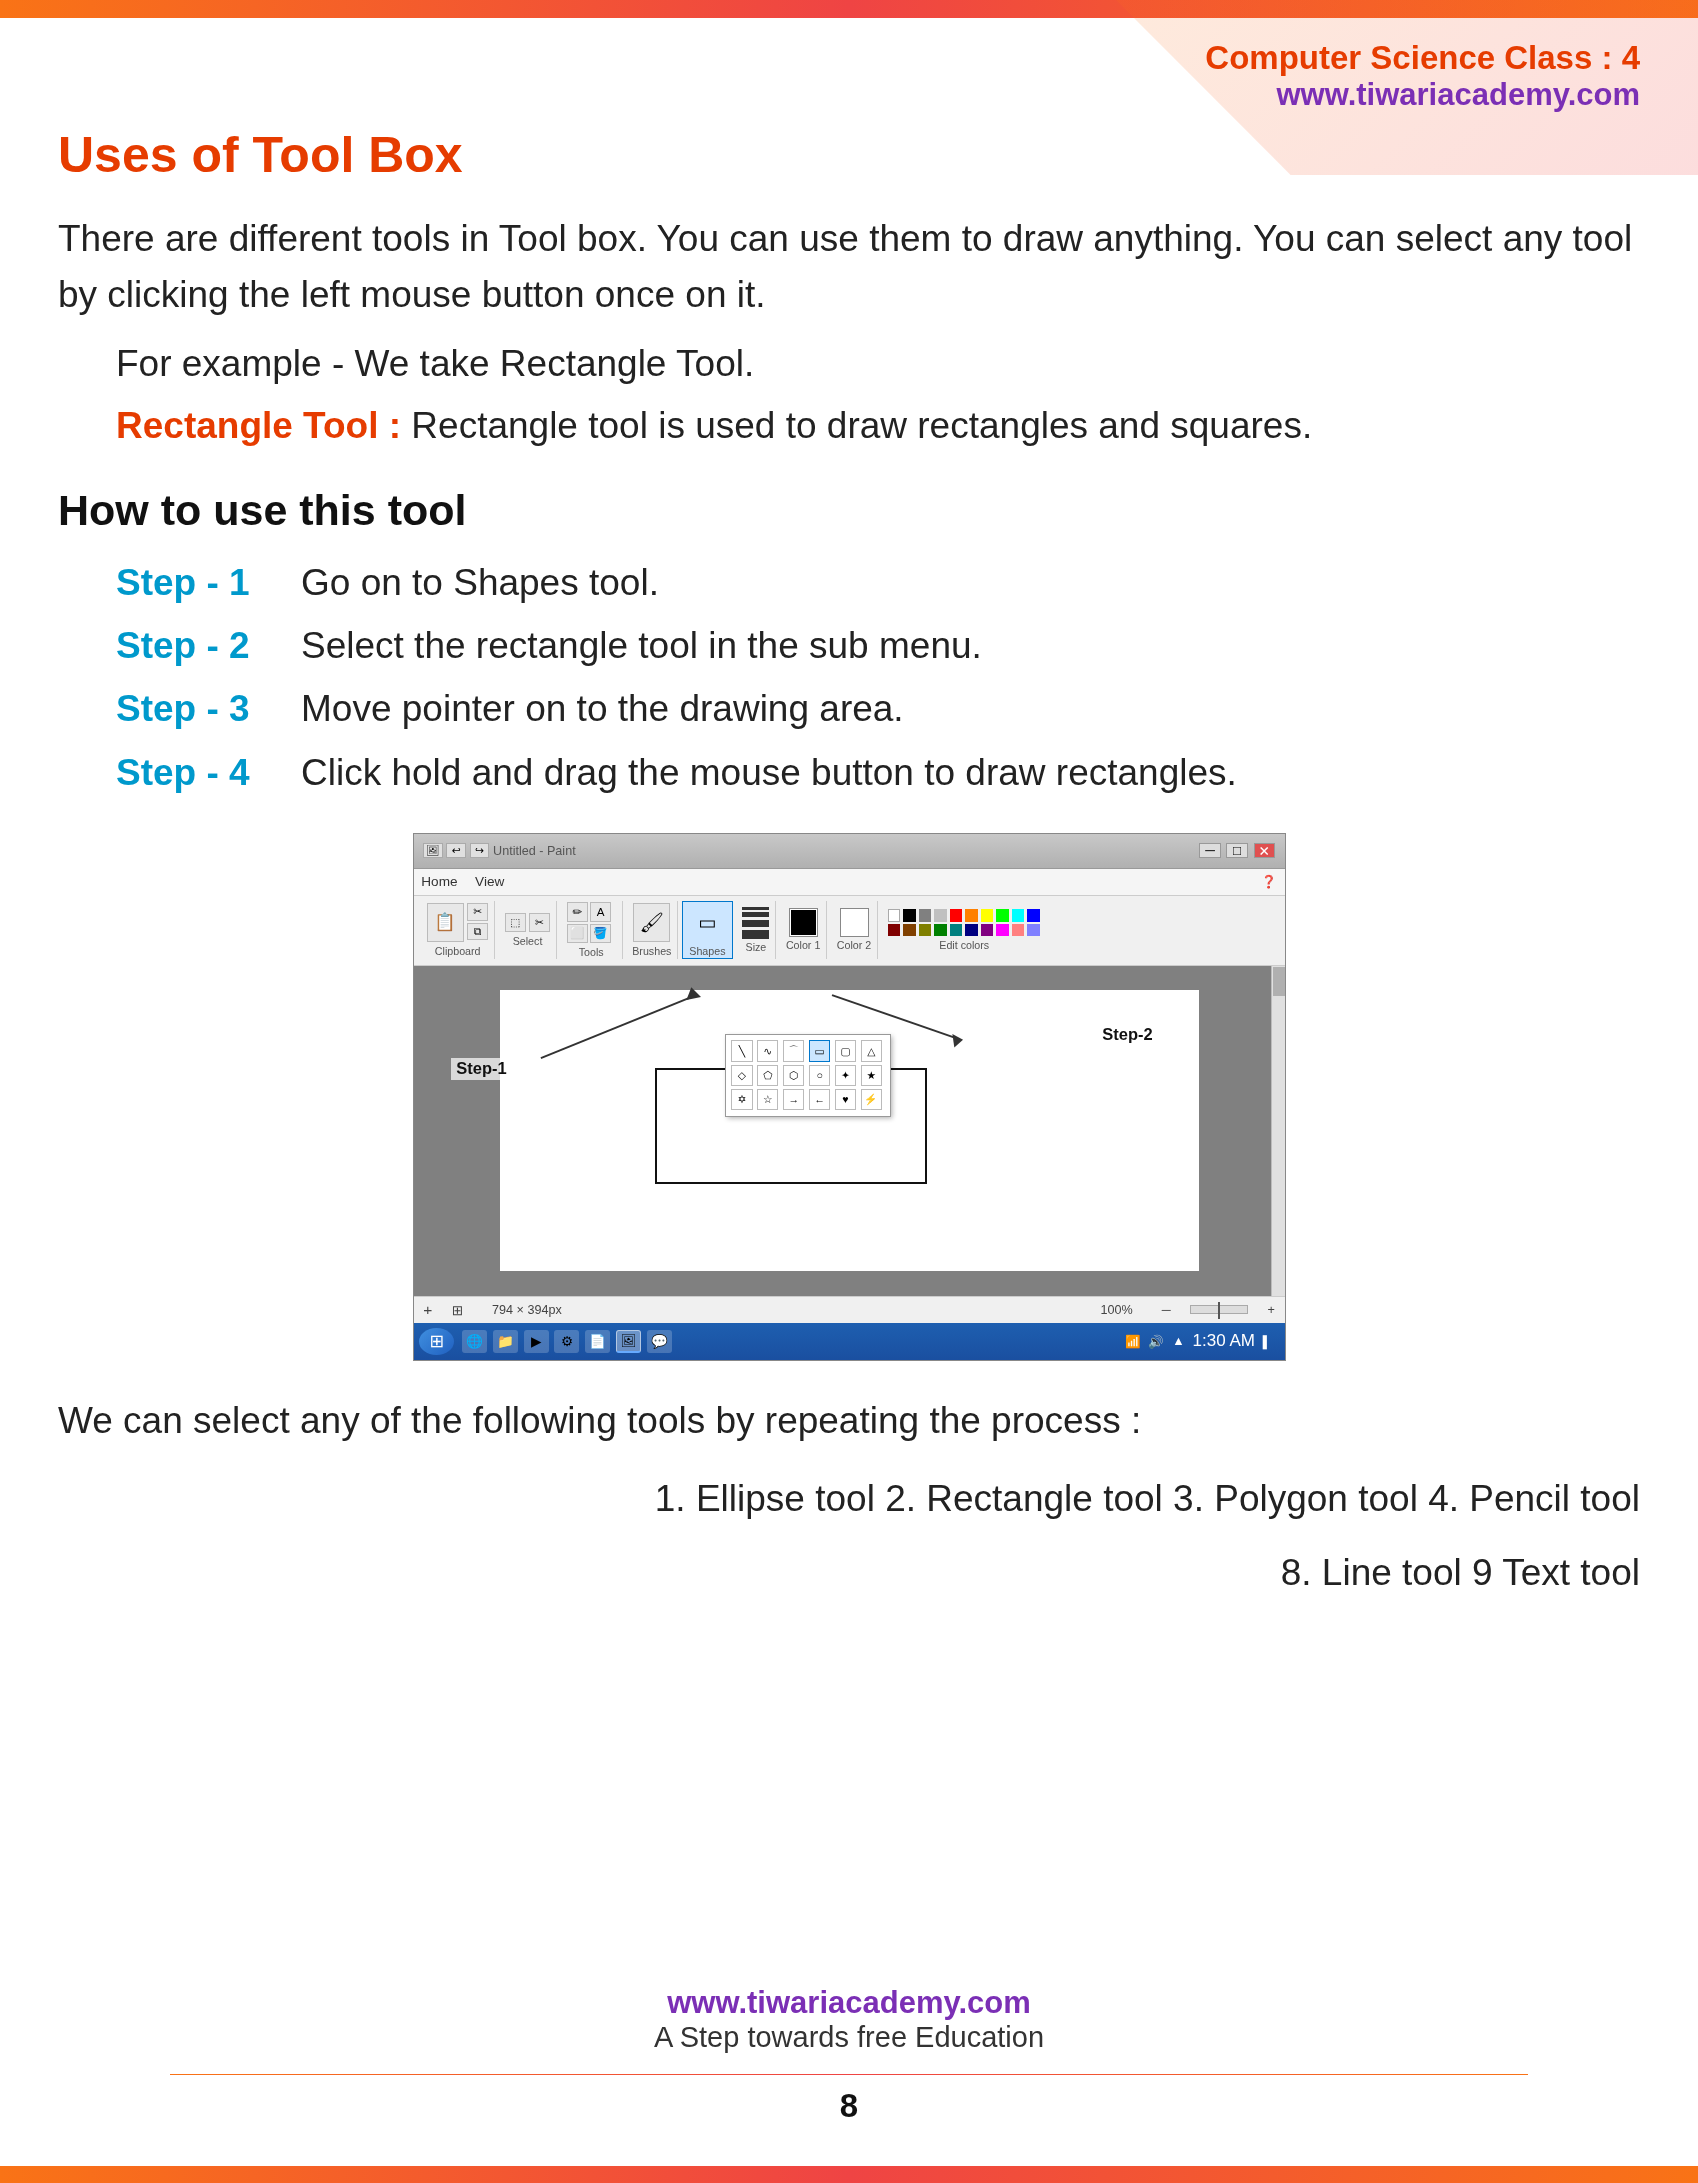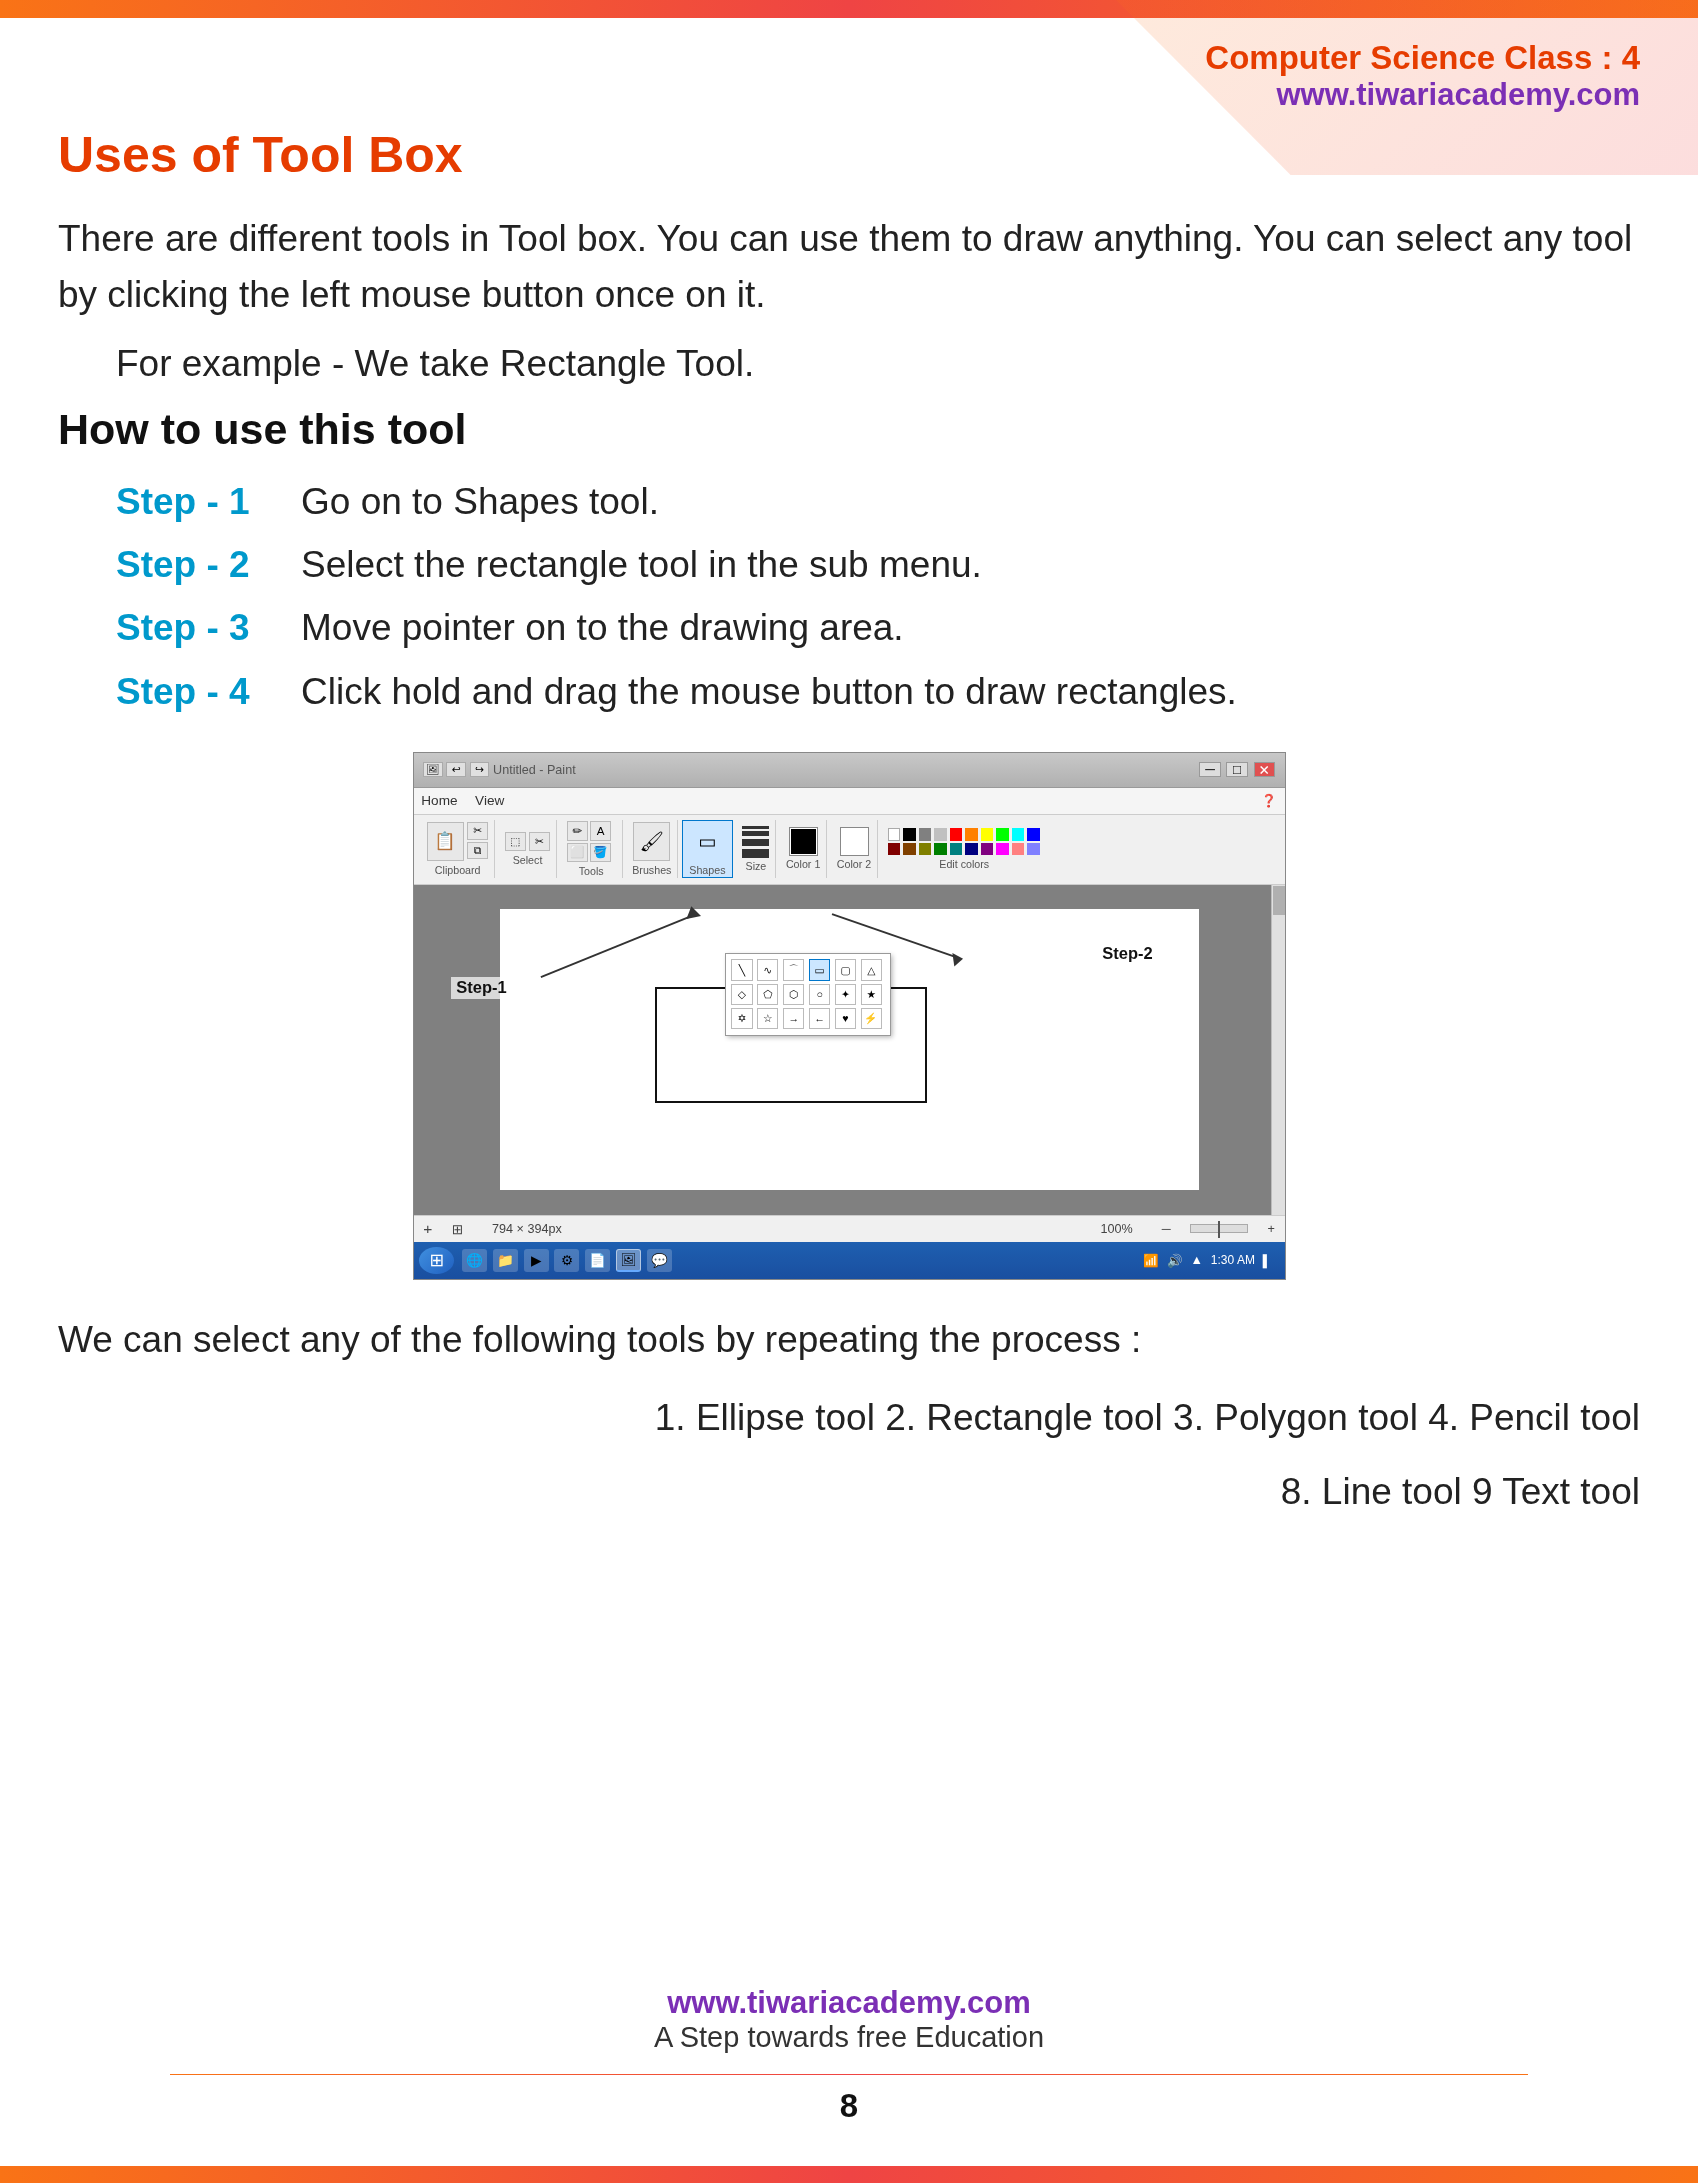--- a/index.html
+++ b/index.html
@@ -395,20 +395,24 @@
 <div class="watermark-tiwari">TIWARI</div>
 
 <div class="content">
 
   <div class="section-title">Uses of Tool Box</div>
 
   <div class="intro-text">There are different tools in Tool box. You can use them to draw anything. You can select any tool by clicking the left mouse button once on it.</div>
 
   <div class="example-text">For example - We take Rectangle Tool.</div>
 
+  <div class="tool-desc">
+    <span class="tool-name">Rectangle Tool :</span>
+    <span>Rectangle tool is used to draw rectangles and squares.</span>
+  </div>
 
   <div class="how-to-title">How to use this tool</div>
 
   <div class="step">
     <span class="step-label">Step - 1</span>
     <span class="step-text">Go on to Shapes tool.</span>
   </div>
   <div class="step">
     <span class="step-label">Step - 2</span>
     <span class="step-text">Select the rectangle tool in the sub menu.</span>
@@ -606,21 +610,21 @@
         <div class="taskbar-icon" style="font-size:13.6px;">▶</div>
         <div class="taskbar-icon" style="font-size:13.6px;">⚙</div>
         <div class="taskbar-icon" style="font-size:13.6px;">📄</div>
         <div class="taskbar-icon" style="background:rgba(255,255,255,0.35);border:1px solid rgba(255,255,255,0.5);border-bottom:2.9px solid #6af;">🖼</div>
         <div class="taskbar-icon" style="font-size:13.6px;">💬</div>
       </div>
       <div style="margin-left:auto;display:flex;align-items:center;gap:7.8px;padding-right:7.8px;">
         <span style="color:white;font-size:12.6px;">📶</span>
         <span style="color:white;font-size:12.6px;">🔊</span>
         <span style="color:white;font-size:12.6px;">▲</span>
-        <span style="color:white;font-size:12px;">1:30 AM</span>
+        <span style="color:white;font-size:17px;">1:30 AM</span>
         <span style="color:white;font-size:11.6px;">▌</span>
       </div>
     </div>
   </div>
 
   <div class="following-text">We can select any of the following tools by repeating the process :</div>
 
   <div class="tools-list">
     <div class="tools-row">1.  Ellipse tool   2.  Rectangle tool       3.  Polygon tool    4.  Pencil tool</div>
     <div class="tools-row">8.  Line tool       9   Text tool</div>

